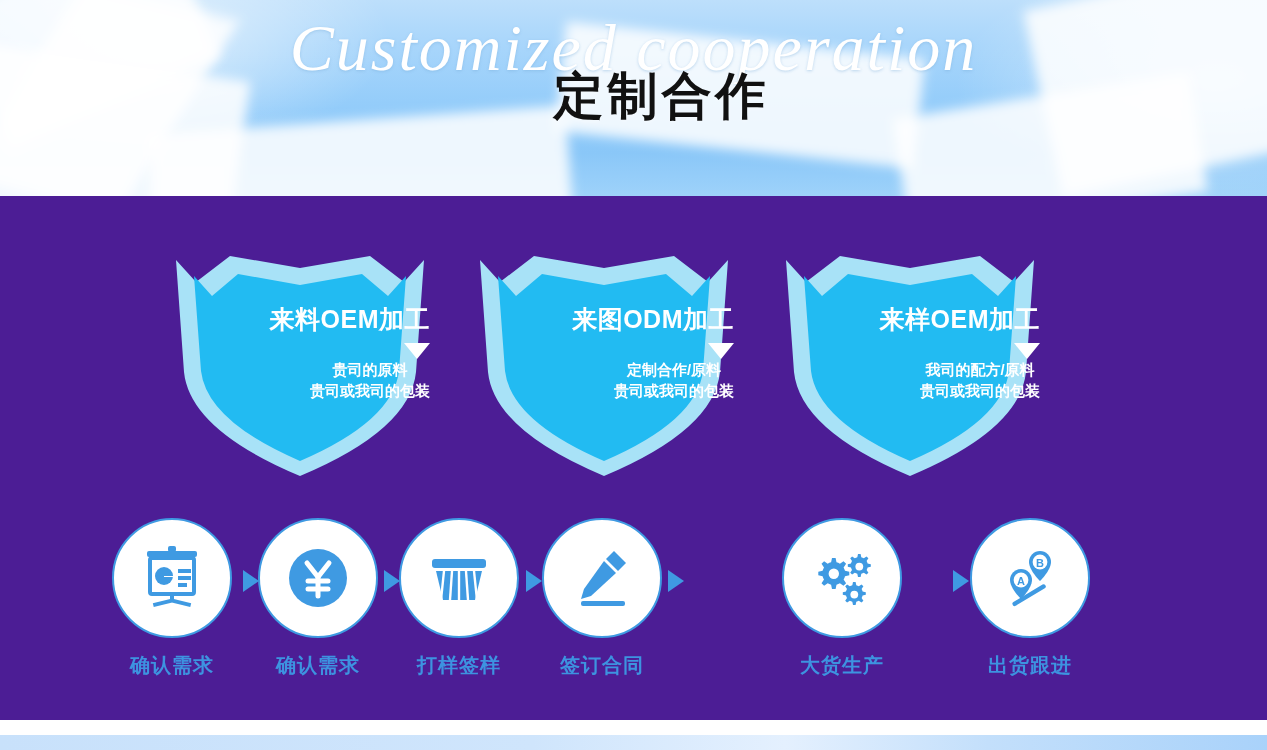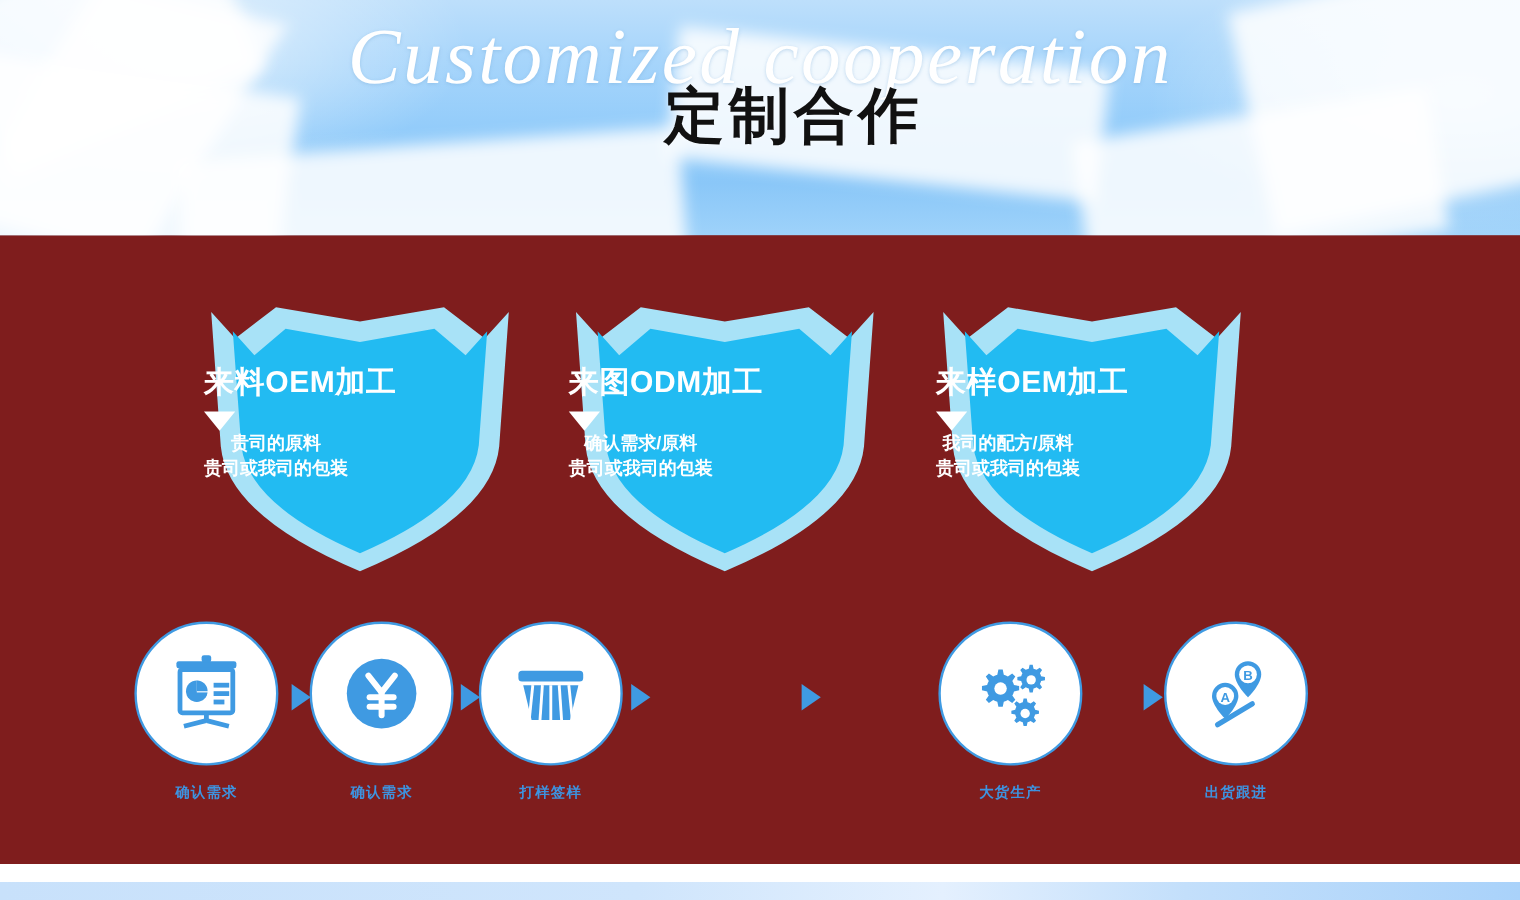--- a/index.html
+++ b/index.html
@@ -2,21 +2,21 @@
 <html><head>
 <meta charset="utf-8">
 <style>
   * { margin:0; padding:0; box-sizing:border-box; }
   html,body{
     width:1267px; height:750px;
     background:#ffffff;
     font-family:"Liberation Sans","DejaVu Sans",sans-serif;
     overflow:hidden;
   }
-  #page{ position:relative; width:1267px; height:720px; background:#7f1d1d; }
+  #page{ position:relative; width:1267px; height:720px; background:#4c1d95; }
 
   
   .banner{
     position:absolute; left:0; top:0; width:1267px; height:196px;
     overflow:hidden;
     background:
       radial-gradient(ellipse 420px 200px at 96% 42%, rgba(255,255,255,.55) 0%, rgba(255,255,255,0) 62%),
       radial-gradient(ellipse 360px 170px at 12% 20%, rgba(255,255,255,.60) 0%, rgba(255,255,255,0) 66%),
       linear-gradient(180deg,#bddffb 0%, #a9d6fb 22%, #93ccfa 55%, #8ac7f8 78%, #9ed2fa 100%);
   }
@@ -74,21 +74,21 @@
   }
   .shield{
     position:absolute; top:0; width:260px; height:228px;
   }
   .shield.s0{ left:170px; }
   .shield.s1{ left:474px; }
   .shield.s2{ left:780px; }
   .shield svg{ position:absolute; left:0; top:0; width:260px; height:228px; }
   .shield-content{
     position:absolute; left:0; top:0; width:260px; height:228px;
-    display:flex; flex-direction:column; align-items:flex-start;
+    display:flex; flex-direction:column; align-items:flex-end;
     padding-top:52px;
   }
   .shield-title{
     color:#ffffff; font-size:25px; font-weight:bold;
     letter-spacing:.5px; line-height:30px; white-space:nowrap;
   }
   .shield-tri{
     width:0;height:0; margin-top:9px;
     border-left:13px solid transparent;
     border-right:13px solid transparent;
@@ -107,21 +107,21 @@
     position:absolute; top:0; width:120px; text-align:center;
   }
   .circle{
     width:120px; height:120px; border-radius:50%;
     border:2px solid #3f9ae2; background:#fff;
     display:flex; align-items:center; justify-content:center;
     box-sizing:border-box;
   }
   .circle svg{ display:block; }
   .step-label{
-    margin-top:14px; font-size:12px; font-weight:bold;
+    margin-top:14px; font-size:20px; font-weight:bold;
     color:#3d93e0; letter-spacing:1px; white-space:nowrap;
   }
   .arrow{
     position:absolute; top:52px;
     width:0;height:0;
     border-top:11px solid transparent;
     border-bottom:11px solid transparent;
     border-left:16px solid #3f9ae2;
   }
 
@@ -167,21 +167,21 @@
 
     <div class="shield s1">
       <svg viewBox="0 0 260 228">
         <path d="M6 8 L26 30 L60 4 L130 16 L200 4 L234 30 L254 8 L246 120 Q240 178 130 224 Q20 178 14 120 Z" fill="#a8e2f7"></path>
         <path d="M24 24 L42 44 L68 22 L130 33 L192 22 L218 44 L236 24 L229 119 Q223 169 130 209 Q37 169 31 119 Z" fill="#22bbf2"></path>
       </svg>
       <div class="shield-content">
         <div class="shield-title">来图ODM加工</div>
         <div class="shield-tri"></div>
         <div class="shield-sub">
-          <div>确认需求/原料</div>
+          <div>定制合作/原料</div>
           <div>贵司或我司的包装</div>
         </div>
       </div>
     </div>
 
     <div class="shield s2">
       <svg viewBox="0 0 260 228">
         <path d="M6 8 L26 30 L60 4 L130 16 L200 4 L234 30 L254 8 L246 120 Q240 178 130 224 Q20 178 14 120 Z" fill="#a8e2f7"></path>
         <path d="M24 24 L42 44 L68 22 L130 33 L192 22 L218 44 L236 24 L229 119 Q223 169 130 209 Q37 169 31 119 Z" fill="#22bbf2"></path>
       </svg>
@@ -251,20 +251,32 @@
             <path d="M35 28 L35 57"></path>
             <path d="M42 28 L44 57"></path>
             <path d="M50 28 L53 57"></path>
           </g>
         </svg>
       </div>
       <div class="step-label">打样签样</div>
     </div>
     <div class="arrow" style="left:526px"></div>
 
+    <div class="step" style="left:542px">
+      <div class="circle">
+        <svg width="70" height="70" viewBox="0 0 70 70">
+          <g fill="#3f9ae2">
+            <path d="M47 8 L59 20 L51 28 L39 16 Z"></path>
+            <path d="M37 18 L49 30 L24 53 L14 56 L17 46 Z"></path>
+            <rect x="14" y="58" width="44" height="5" rx="2"></rect>
+          </g>
+        </svg>
+      </div>
+      <div class="step-label">签订合同</div>
+    </div>
     <div class="arrow" style="left:668px"></div>
 
     <div class="arrow" style="left:810px"></div>
 
     <div class="step" style="left:782px">
       <div class="circle">
         <svg width="70" height="70" viewBox="0 0 70 70">
           <g fill="#3f9ae2">
             <path d="M25 15 l3.6 .0 .9 4.3 a12 12 0 0 1 3.4 1.4 l3.6-2.5 2.6 2.6 -2.5 3.6 a12 12 0 0 1 1.4 3.4 l4.3 .9 0 3.6 -4.3 .9 a12 12 0 0 1 -1.4 3.4 l2.5 3.6 -2.6 2.6 -3.6-2.5 a12 12 0 0 1 -3.4 1.4 l-.9 4.3 -3.6 0 -.9-4.3 a12 12 0 0 1 -3.4-1.4 l-3.6 2.5 -2.6-2.6 2.5-3.6 a12 12 0 0 1 -1.4-3.4 l-4.3-.9 0-3.6 4.3-.9 a12 12 0 0 1 1.4-3.4 l-2.5-3.6 2.6-2.6 3.6 2.5 a12 12 0 0 1 3.4-1.4 Z"></path>
             <circle cx="26.8" cy="30.8" r="5.2" fill="#fff"></circle>

